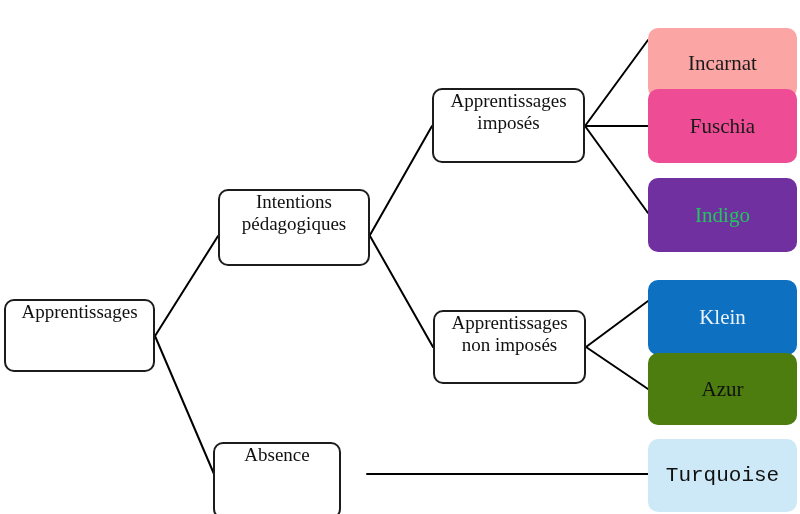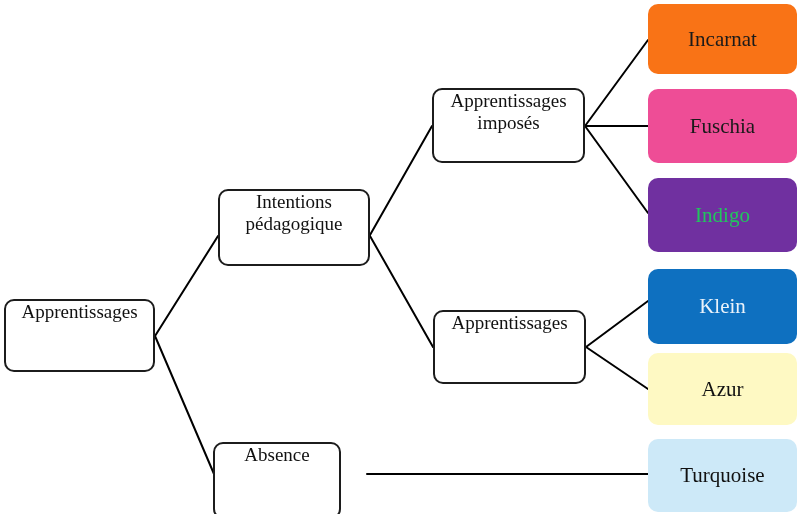--- a/index.html
+++ b/index.html
@@ -56,23 +56,23 @@
   
   .n-root        { left: 4px;   top: 299px; width: 151px; height: 73px; }
   .n-intentions  { left: 218px; top: 189px; width: 152px; height: 77px; }
   .n-absence     { left: 213px; top: 442px; width: 128px; height: 77px; }
   .n-imposes     { left: 432px; top: 88px;  width: 153px; height: 75px; }
   .n-nonimposes  { left: 433px; top: 310px; width: 153px; height: 74px; }
   
   .l-0 { top: 4px;   height: 70px; }
   .l-1 { top: 89px;  height: 74px; }
   .l-2 { top: 178px; height: 74px; }
-  .l-3 { top: 269px; height: 75px; }
+  .l-3 { top: 280px; height: 75px; }
   .l-4 { top: 353px; height: 72px; }
-  .l-5 { top: 439px; height: 73px; }
+  .l-5 { top: 439px; height: 73px; font-family: Liberation Mono, monospace; }
   .node span { display: block; }
 </style>
 </head>
 <body>
 
 <div class="canvas">
 
   <svg class="edges" viewBox="0 0 800 514" xmlns="http://www.w3.org/2000/svg">
     <g stroke="#000000" stroke-width="2" stroke-linecap="round">
       <line x1="155" y1="336" x2="218" y2="236"></line>
@@ -87,53 +87,54 @@
       <line x1="367" y1="474" x2="648" y2="474"></line>
     </g>
   </svg>
 
   <div class="node n-root">
     <span>Apprentissages</span>
   </div>
 
   <div class="node n-intentions">
     <span>Intentions</span>
-    <span>pédagogique</span>
+    <span>pédagogiques</span>
   </div>
 
   <div class="node n-absence">
     <span>Absence</span>
   </div>
 
   <div class="node n-imposes">
     <span>Apprentissages</span>
     <span>imposés</span>
   </div>
 
   <div class="node n-nonimposes">
     <span>Apprentissages</span>
+    <span>non imposés</span>
   </div>
 
-  <div class="leaf l-0" style="background: #f97316; color: rgb(26, 26, 26);">
+  <div class="leaf l-0" style="background: #fca5a5; color: rgb(26, 26, 26); margin-top: 24px;">
     <span>Incarnat</span>
   </div>
 
   <div class="leaf l-1" style="background: rgb(238, 77, 150); color: rgb(26, 26, 26); font-family: Liberation Serif, serif;">
     <span>Fuschia</span>
   </div>
 
   <div class="leaf l-2" style="background: rgb(112, 48, 160); color: #22c55e;">
     <span>Indigo</span>
   </div>
 
   <div class="leaf l-3" style="background: rgb(14, 112, 192); color: rgb(234, 242, 250);">
     <span>Klein</span>
   </div>
 
-  <div class="leaf l-4" style="background: #fef9c3; color: rgb(17, 17, 17);">
+  <div class="leaf l-4" style="background: #4d7c0f; color: rgb(17, 17, 17);">
     <span>Azur</span>
   </div>
 
   <div class="leaf l-5" style="background: rgb(205, 233, 248); color: rgb(17, 17, 17);">
     <span>Turquoise</span>
   </div>
 
 </div>
 
 </body></html>

